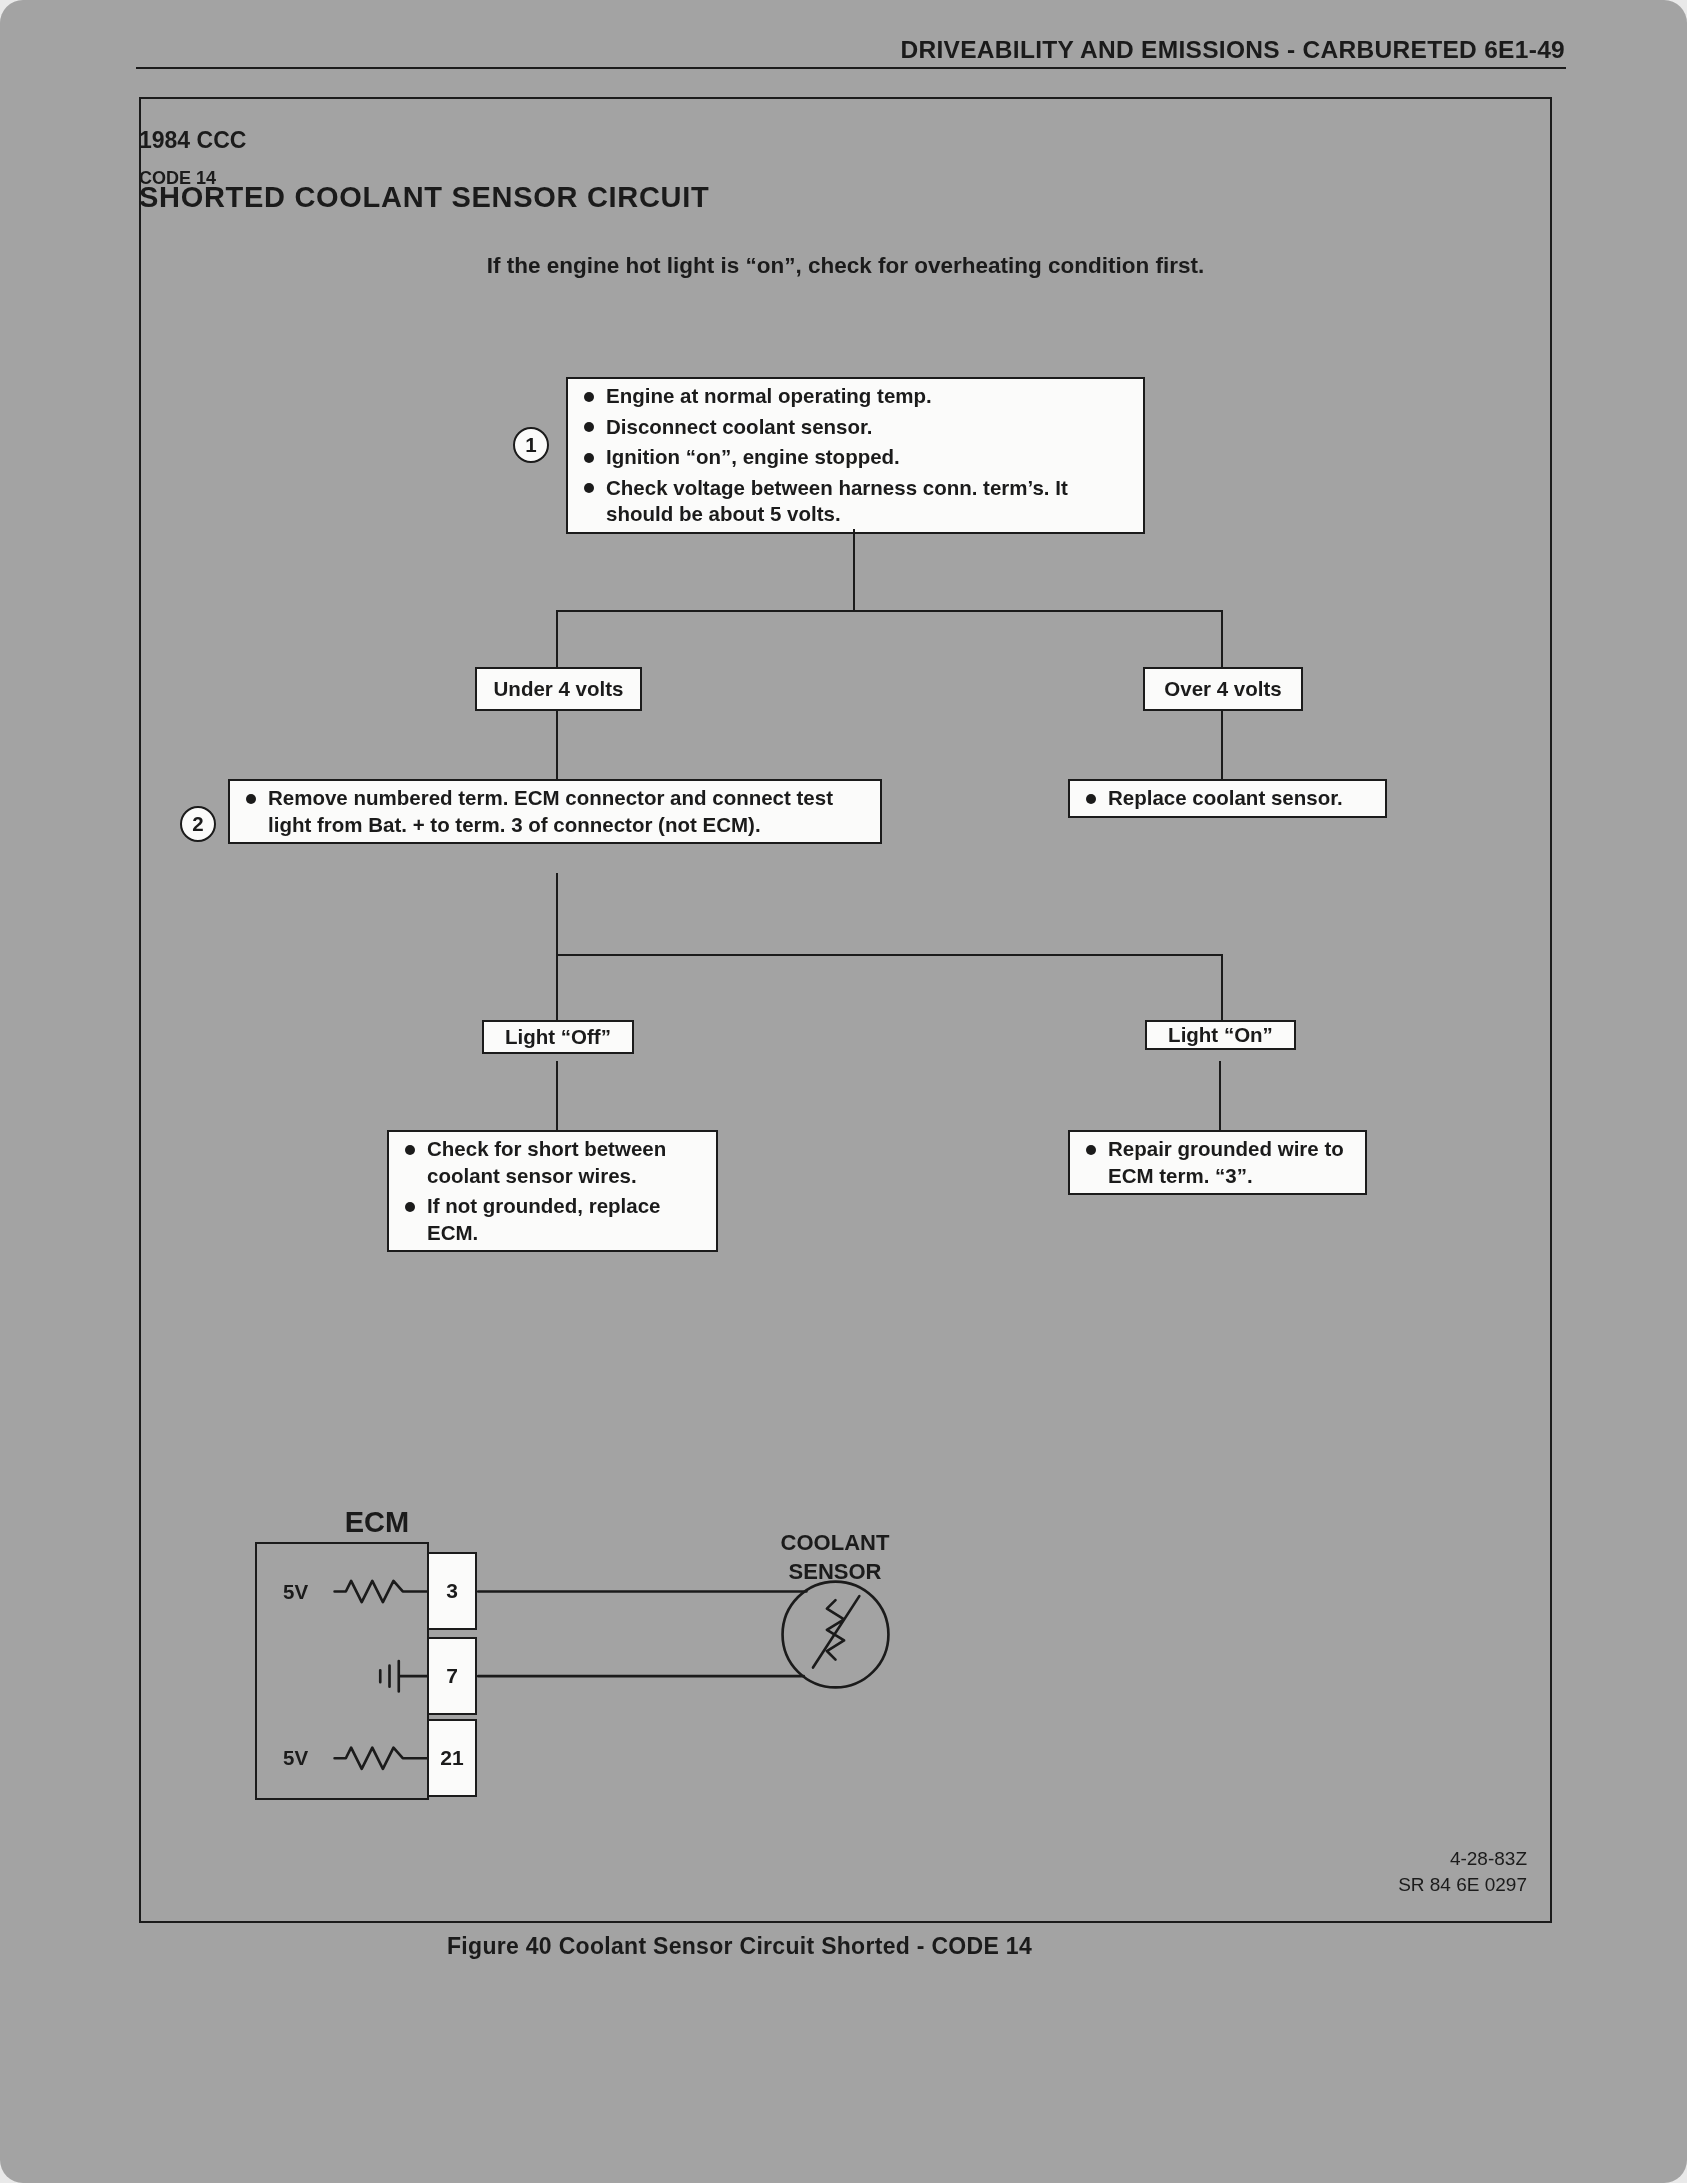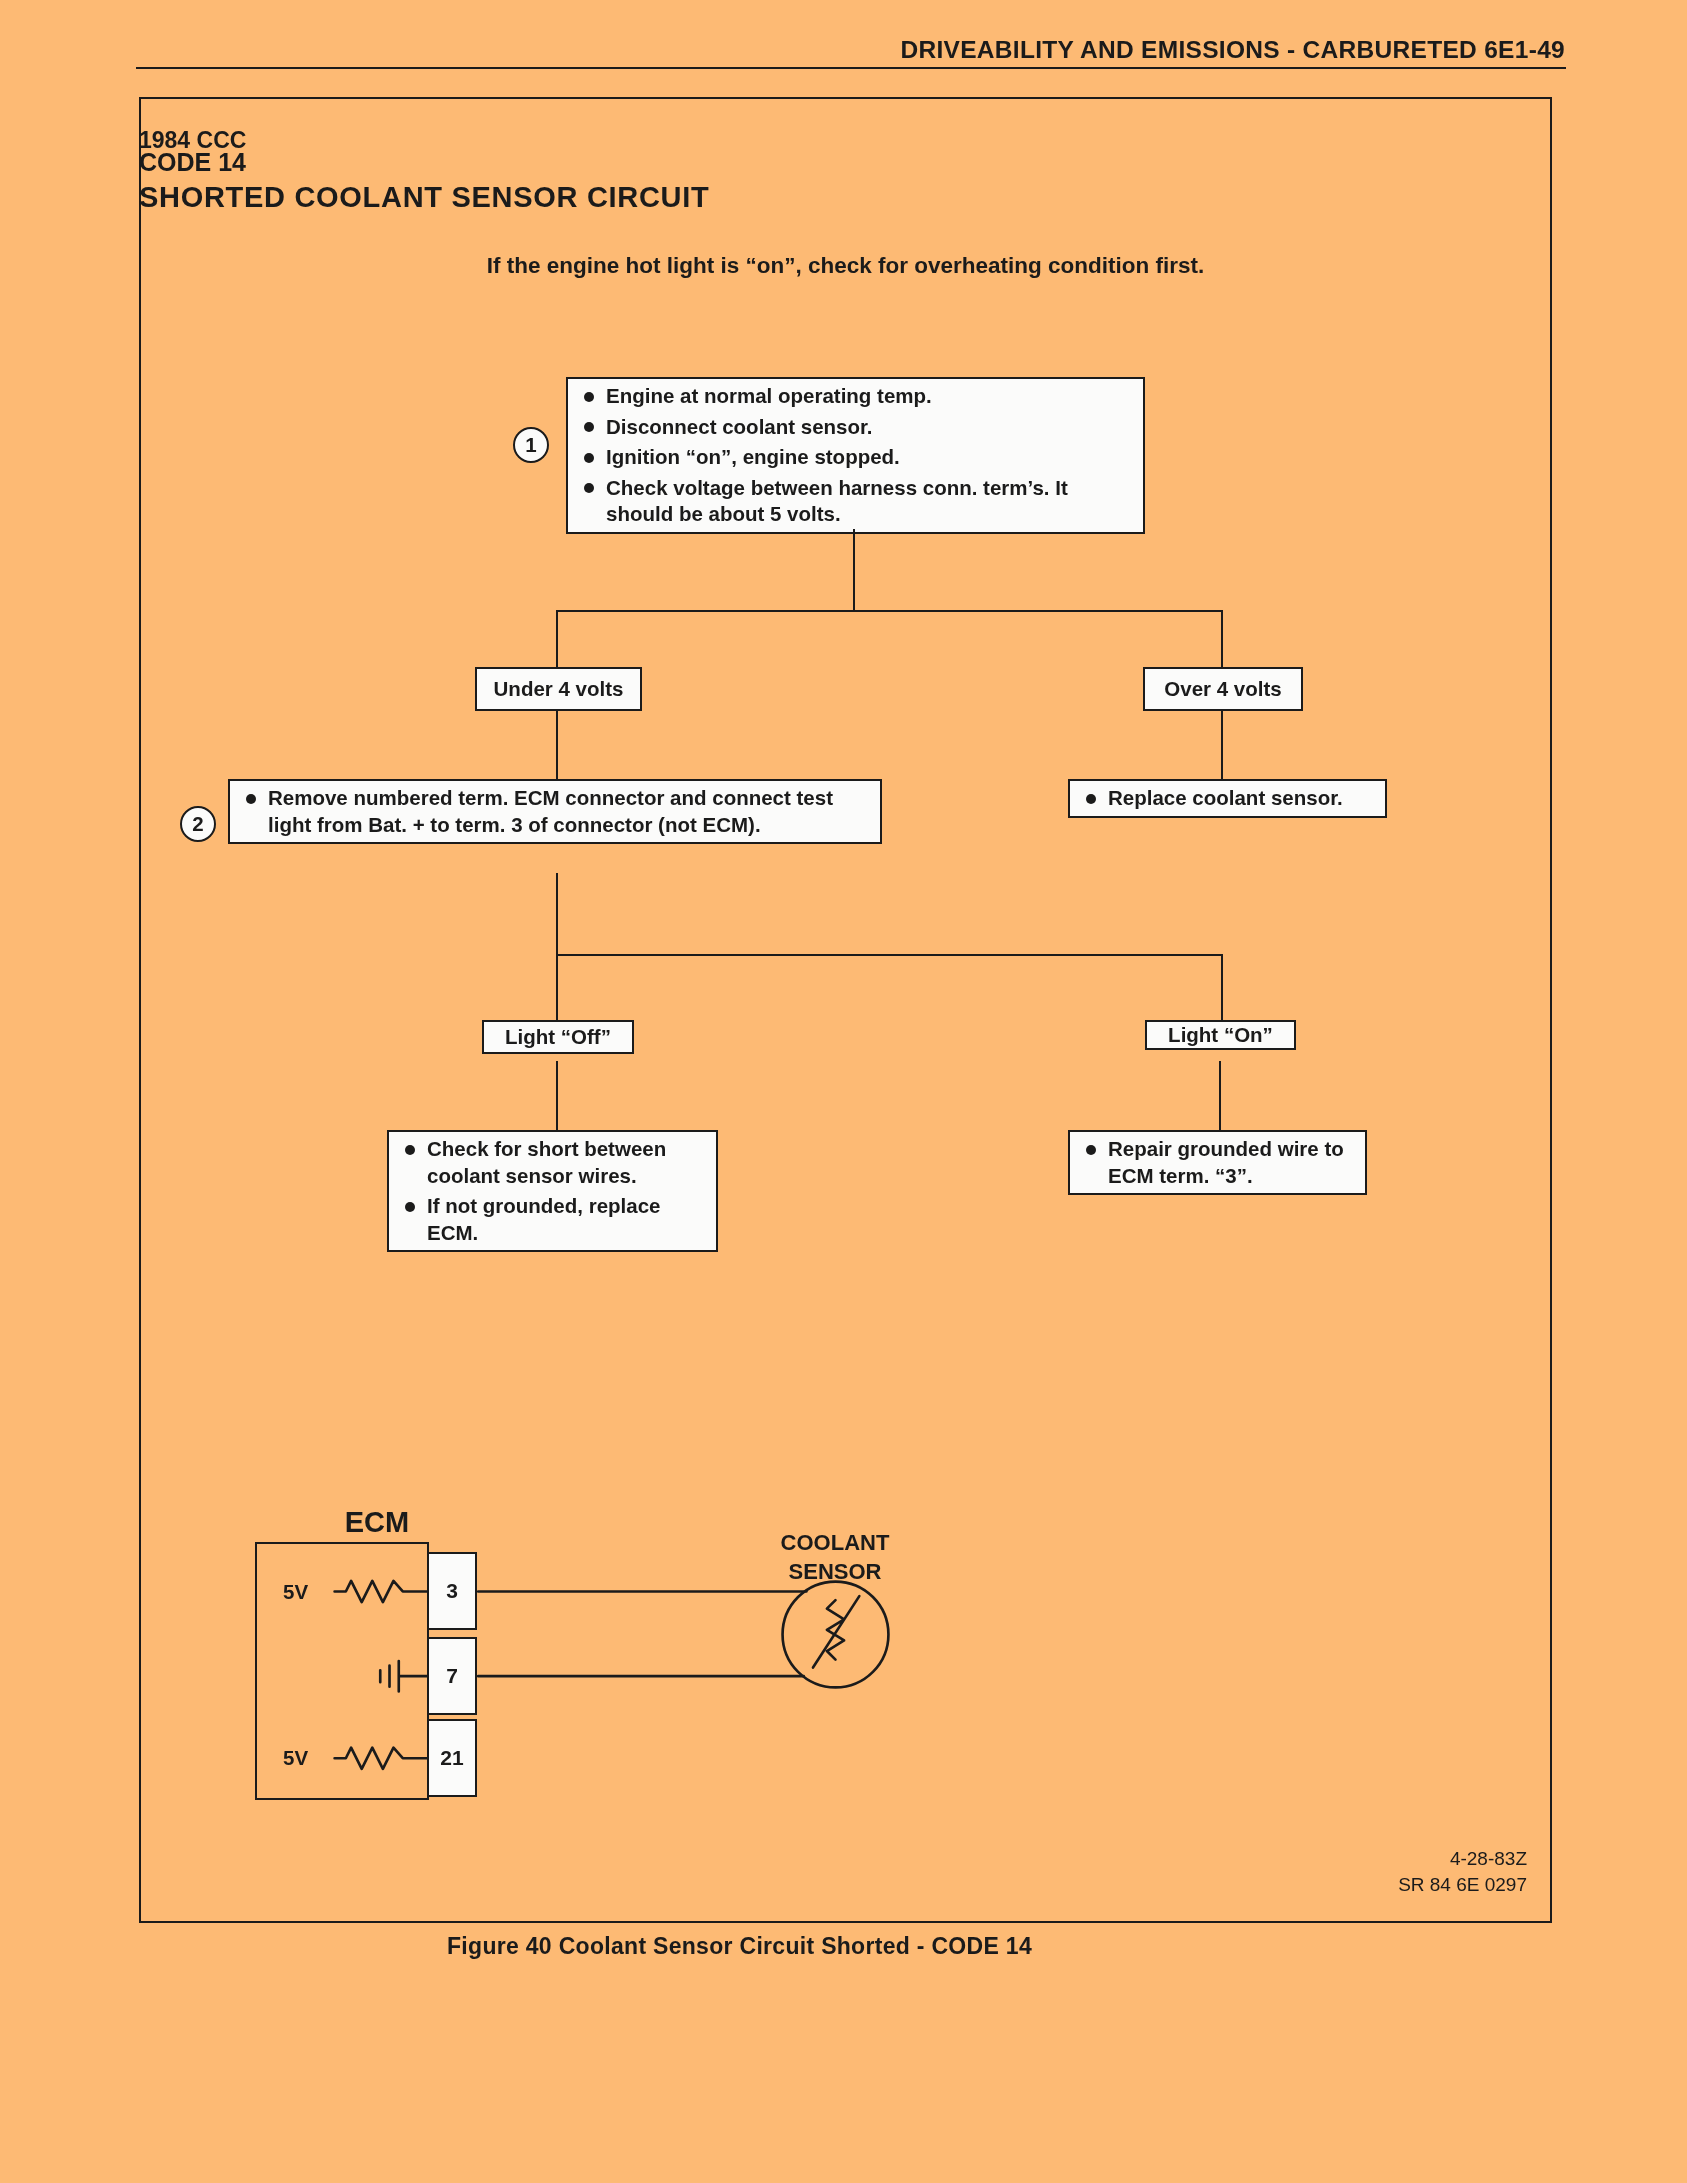--- a/index.html
+++ b/index.html
@@ -1,40 +1,40 @@
 <!DOCTYPE html>
 <html style="font-size:10.6px"><head>
 <meta charset="utf-8">
 <style>
   * { margin:0; padding:0; box-sizing:border-box; }
   html,body { background:#e9e9e9; }
   body { font-family:"Liberation Sans", sans-serif; color:#1b1b1b; }
   #page {
     position:relative; width:1687px; height:2183px;
-    background:#fdba74; overflow:hidden;
+    background:#a3a3a3; overflow:hidden;border-radius:23px;
   }
 
   
   .header-title {
     position:absolute; top:36px; left:139px; width:1426px;
     text-align:right; font-size:24.5px; font-weight:700; letter-spacing:0.3px;
   }
   .header-rule {
     position:absolute; top:67px; left:136px; width:1430px; height:2px; background:#1b1b1b;
   }
 
   
   .chart-border {
     position:absolute; left:139px; top:97px; width:1413px; height:1826px;
     border:2px solid #1b1b1b; background:transparent;
   }
 
   .title-line { position:absolute; left:139px; width:1290px; text-align:left; font-weight:700; }
   .t1 { top:127px; font-size:23px; }
-  .t2 { top:148px; font-size:25px; }
+  .t2 { top:168px; font-size:18px; }
   .t3 { top:181px; font-size:29px; letter-spacing:0.7px; }
   .subtitle { position:absolute; left:139px; width:1413px; top:253px; text-align:center; font-size:22.5px; font-weight:700; }
 
   .box {
     position:absolute; border:2px solid #1b1b1b; background:#fbfbfa;
   }
   .label-box {
     display:flex; align-items:center; justify-content:center;
     font-size:20.5px; font-weight:700;
   }

